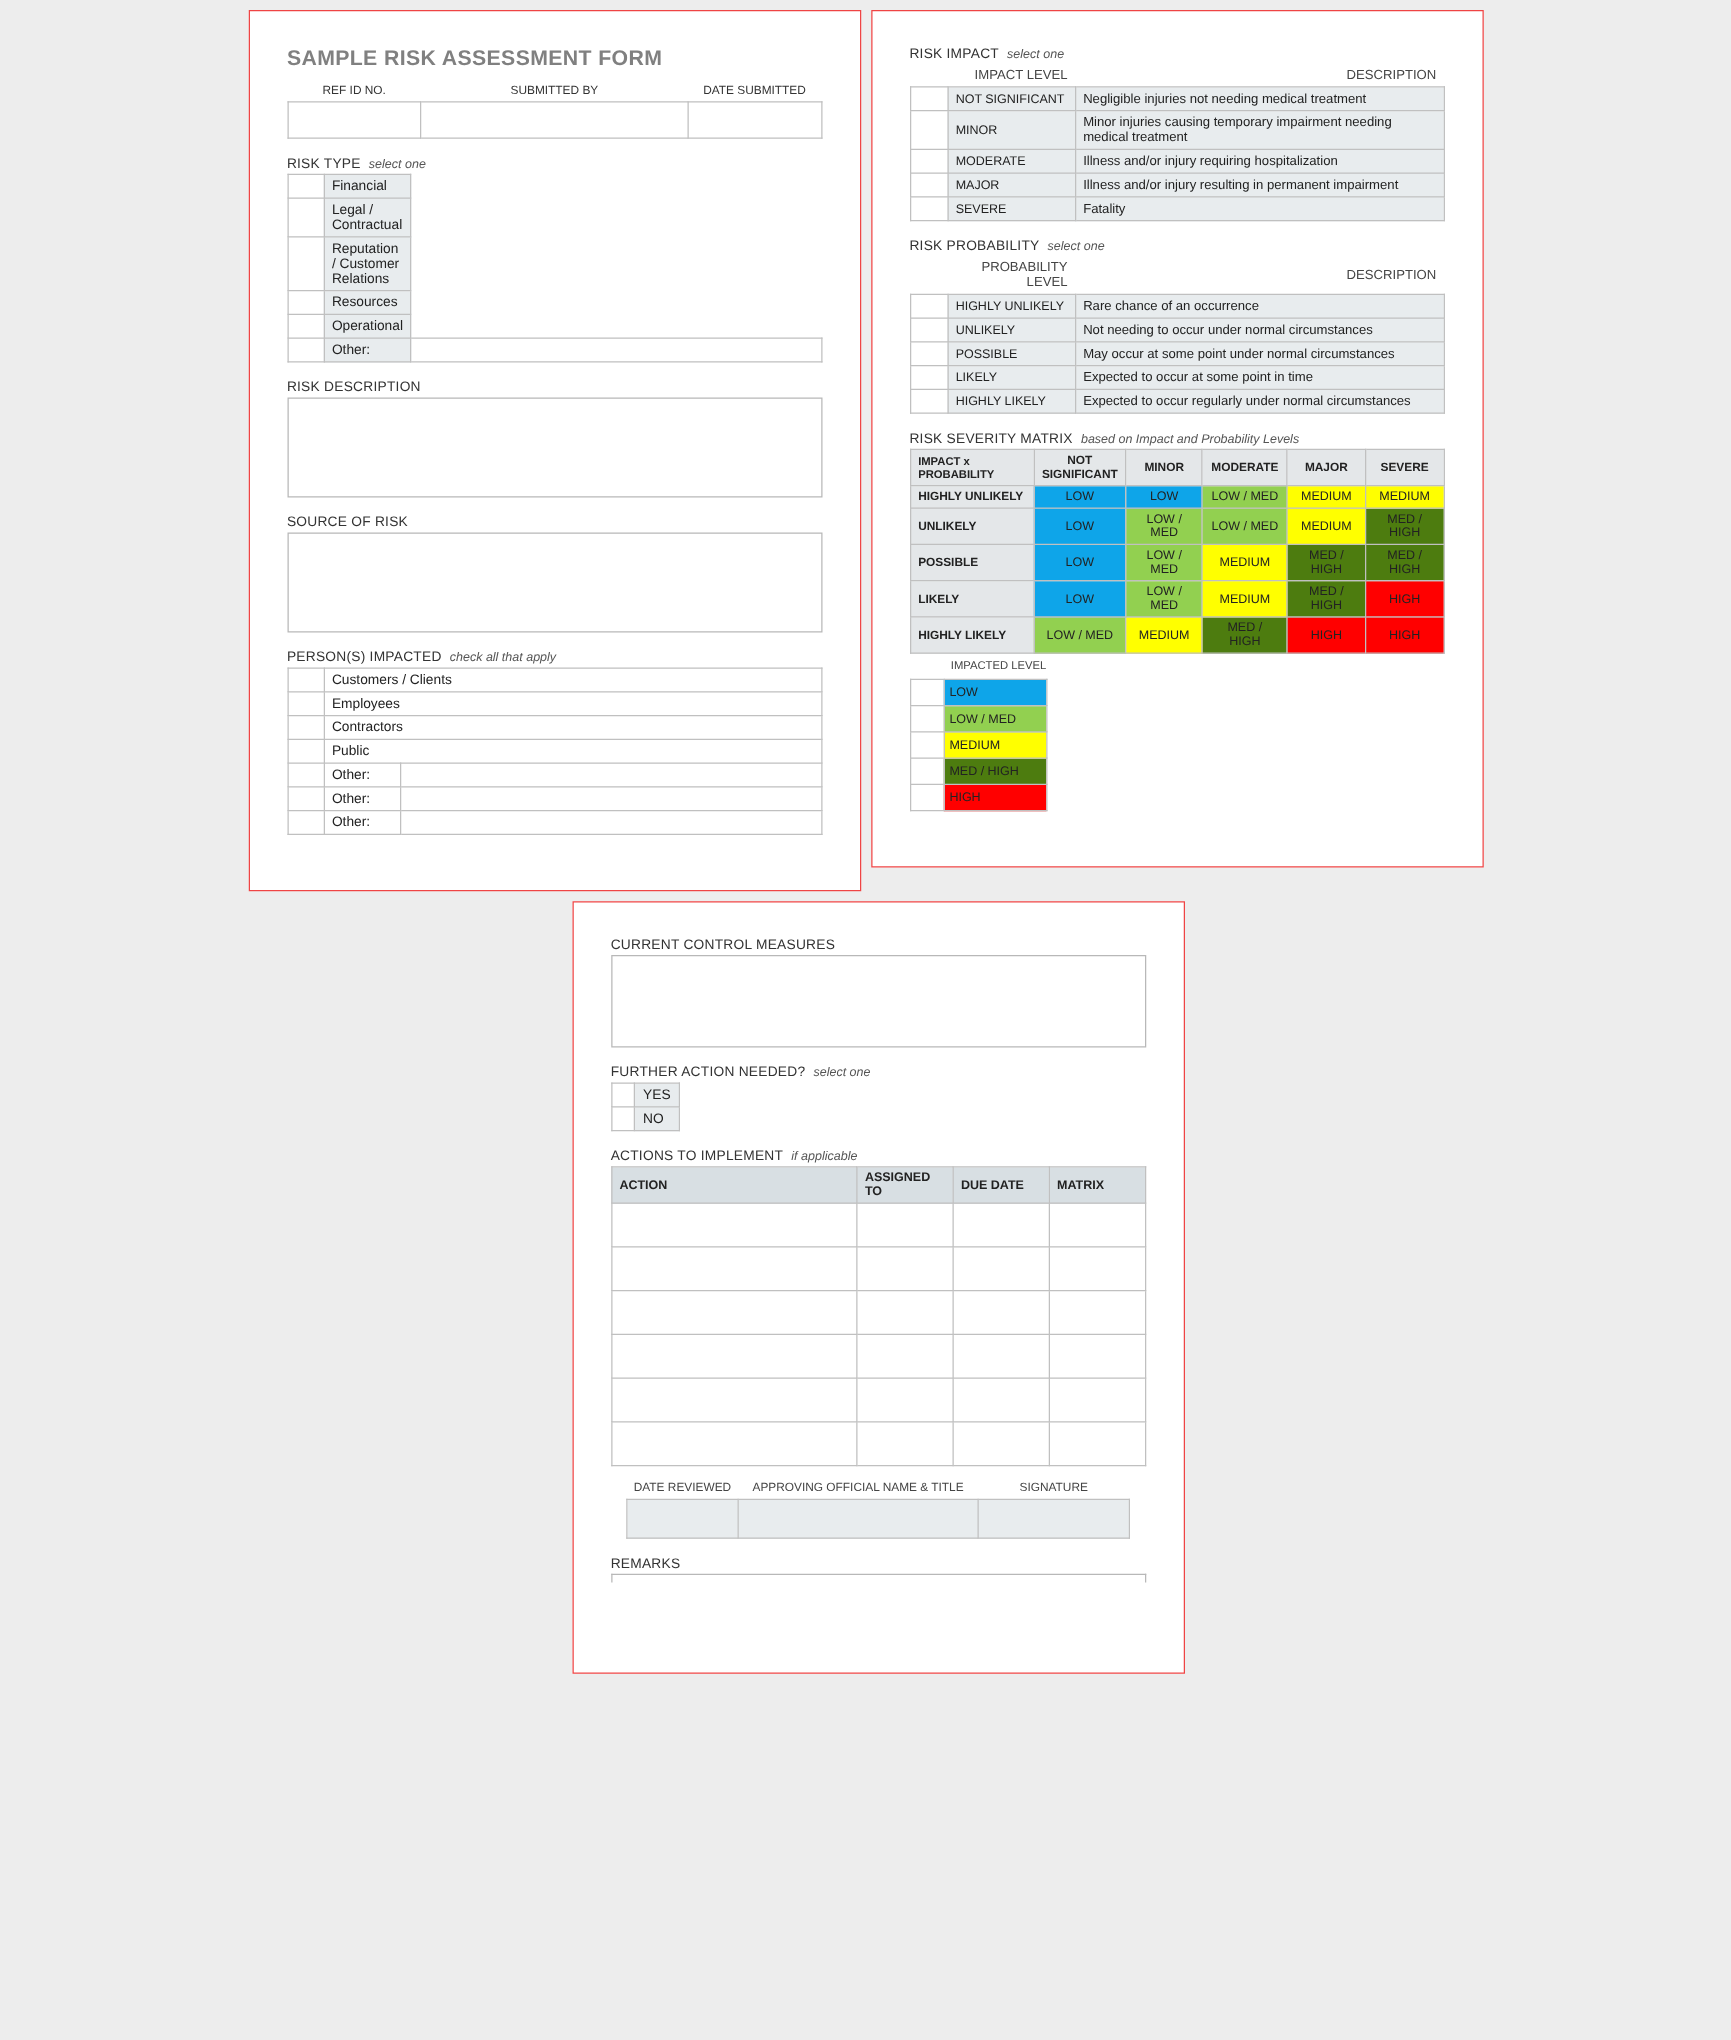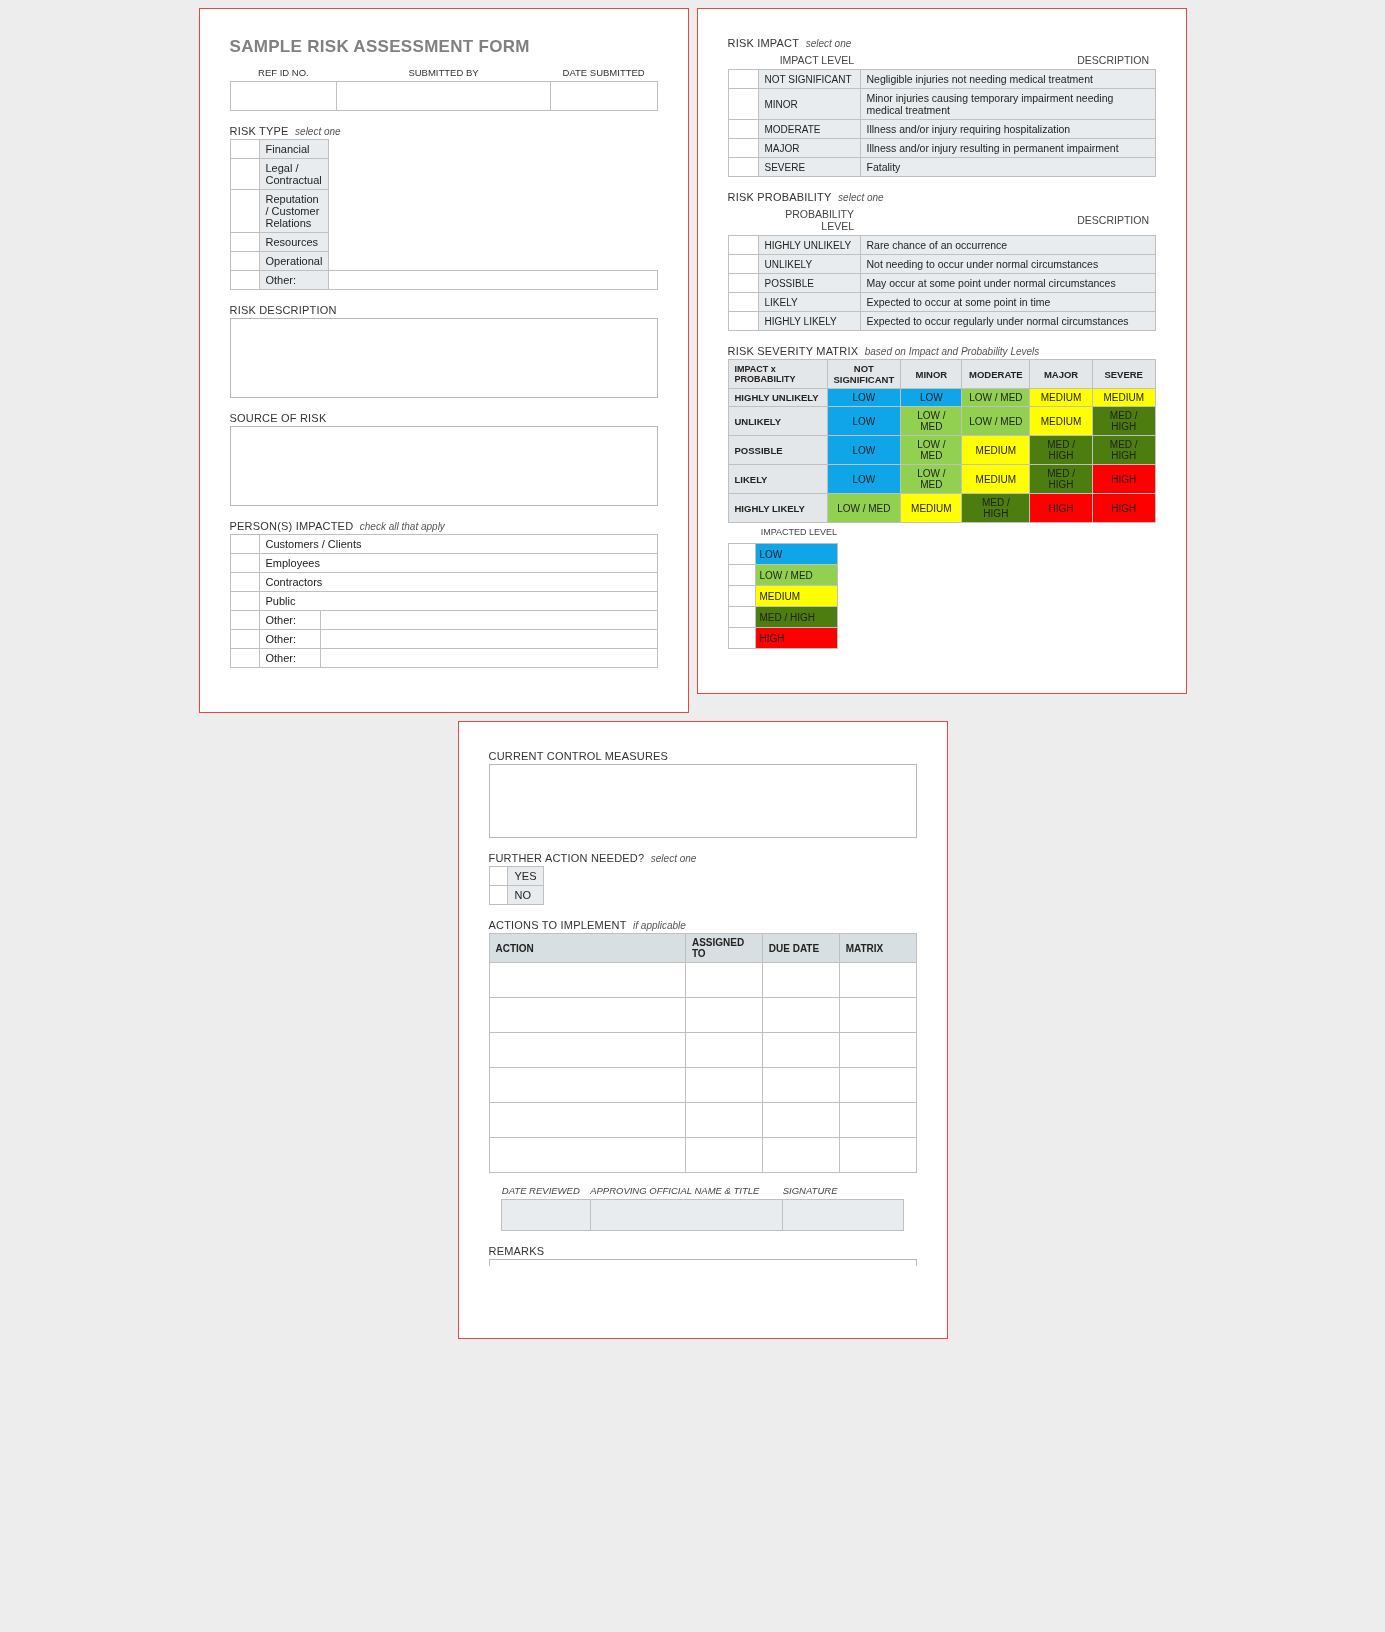--- a/index.html
+++ b/index.html
@@ -78,21 +78,21 @@
   .c-medhigh { background:#4d7c0f; }
   .c-high { background:#ff0000; }
   .sev-table { width: 110px; }
   .sev-table td { height:14px; }
   .sev-chk { width:14px; background:#fff; border:1px solid #c0c0c0;}
   .impact-table td { font-size:10.5px; padding:3px 6px;}
   .impact-table .lvl { font-size:10px; }
   .impact-hdr { font-size:9px; color:#444; border:none; padding:0 0 2px 4px;text-align:right; }
   .actions-table th { background:#d8dfe3; font-size:10px; font-weight:bold;}
   .actions-table td { height:28px;}
-  .sig-table th { font-size:9.5px; font-weight:normal; color:#444; border:none; padding:0 0 3px 0;font-style:italic;}
+  .sig-table th { font-size:9.5px; font-weight:normal; color:#444; border:none; text-align:center; padding:0 0 3px 0;}
   .sig-table td { background:#e8ecee; height:24px;}
   .small-opt { width: 55px; }
   .small-opt td { background:#e8ecee; }
   .nowrap { white-space: nowrap; }
 </style>
 </head>
 <body>
 
 <div class="pages">
 

